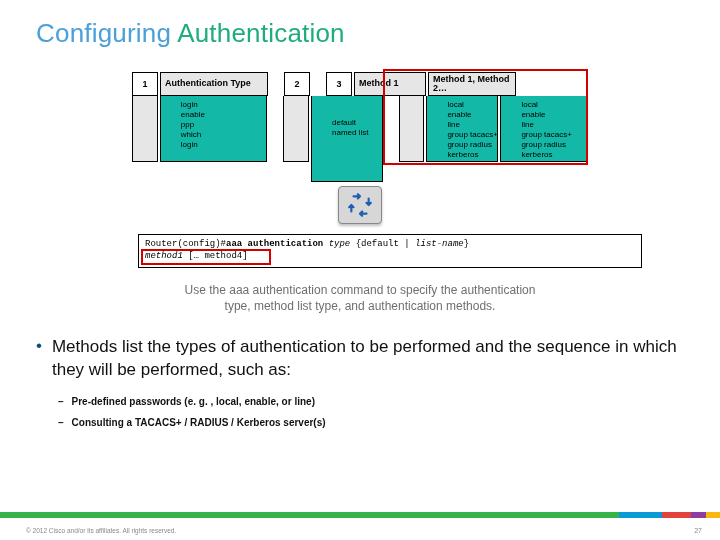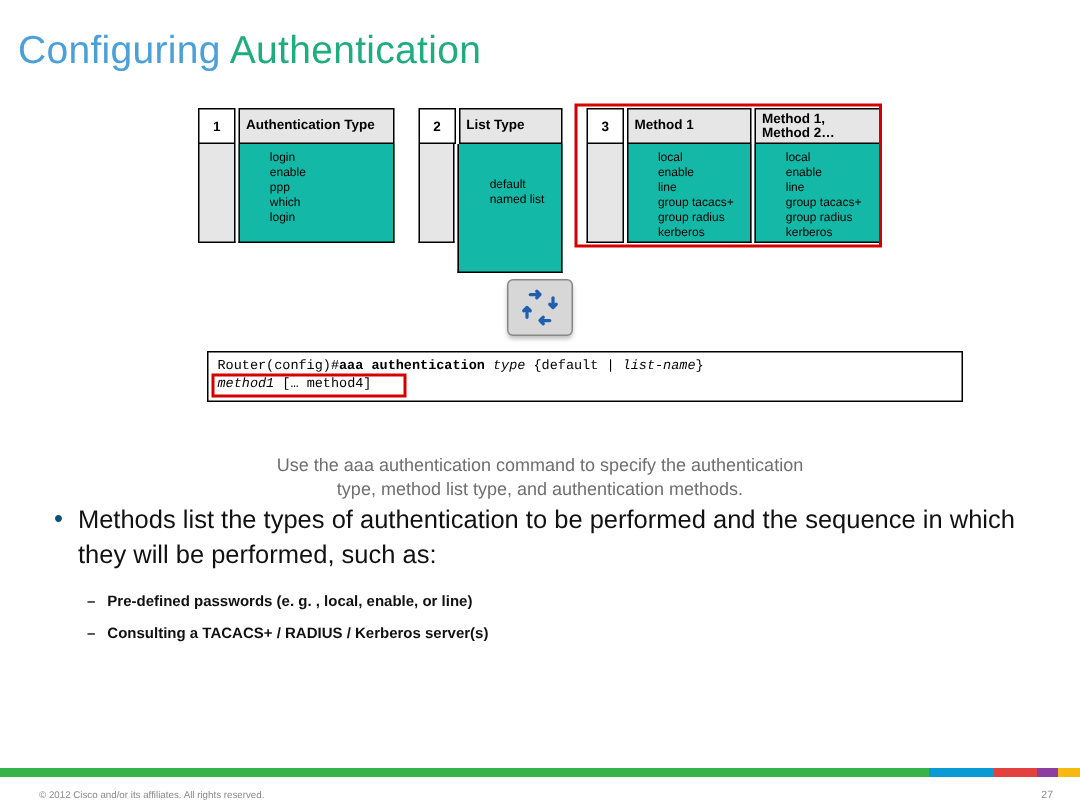--- a/index.html
+++ b/index.html
@@ -1,47 +1,47 @@
 <!DOCTYPE html>
 <html><head>
 <meta charset="utf-8">
 <style>
   * { box-sizing: border-box; margin: 0; padding: 0; }
   html, body { width: 720px; height: 540px; font-family: Arial, Helvetica, sans-serif; background: #fff; overflow: hidden; }
 
   .slide { position: relative; width: 720px; height: 540px; }
 
-  .title { position: absolute; top: 18px; left: 12px; font-size: 26px; font-weight: 400; letter-spacing: 0.2px; }
+  .title { position: absolute; top: 18px; left: 36px; font-size: 26px; font-weight: 400; letter-spacing: 0.2px; }
   .title .t1 { color: #4aa0d8; }
   .title .t2 { color: #1fad7d; }
 
   .diagram { position: absolute; top: 72px; left: 132px; width: 456px; }
   .dia-row { display: flex; gap: 2px; align-items: flex-start; }
   .numcell { width: 26px; height: 24px; border: 1px solid #000; background: #fff; display: flex; align-items: center; justify-content: center; font-size: 9px; font-weight: bold; }
   .spcell { width: 26px; background: #e6e6e6; }
   .hdr { height: 24px; border: 1px solid #000; background: #e6e6e6; font-size: 9px; font-weight: bold; display:flex; align-items:center; padding: 0 4px; line-height:1.05; }
   .body { border: 1px solid #000; border-top: none; background: #14b8a6; font-size: 8px; padding: 4px 4px 6px 20px; line-height: 1.25; }
   .body div { white-space: nowrap; }
 
   .col1 { width: 108px; }
   .col2 { width: 72px; }
-  .col3 { width: 86px; }
+  .col3 { width: 72px; }
   .col4 { width: 88px; }
 
   .redbox1 { position: absolute; border: 2px solid #d40000; pointer-events:none; }
 
   .switch-icon { position: absolute; top: 186px; left: 338px; width: 44px; height: 38px; background: #d7d7d7; border: 1px solid #888; border-radius: 4px; display:flex; align-items:center; justify-content:center; box-shadow: 0 2px 3px rgba(0,0,0,0.25); }
   .switch-icon svg { width: 26px; height: 26px; }
 
   .cmdbox { position: absolute; top: 234px; left: 138px; width: 504px; border: 1px solid #000; padding: 4px 6px 5px 6px; font-size: 9px; font-family: "Courier New", monospace; background:#fff; line-height:1.3; }
   .cmdbox .normal { font-weight: bold; }
   .cmdbox .italic { font-style: italic; }
   .cmd-redbox { position:absolute; border:2px solid #d40000; pointer-events:none; }
 
-  .caption { position: absolute; top: 282px; left: 0; width: 720px; text-align: center; color: #6f6f6f; font-size: 12px; line-height: 1.35; margin-top: 20px; }
+  .caption { position: absolute; top: 282px; left: 0; width: 720px; text-align: center; color: #6f6f6f; font-size: 12px; line-height: 1.35; }
 
   .bullets { position: absolute; top: 336px; left: 36px; right: 36px; font-size: 17px; color:#111; }
   .b1 { display:flex; }
   .b1 .dot { color:#0a4f7a; font-size:17px; margin-right:10px; line-height:1.2; }
   .b1 .txt { line-height:1.35; }
   .b2 { margin-left: 22px; margin-top: 14px; font-size:10px; font-weight:bold; }
   .b2 .dash { margin-right:8px; color:#222; }
   .b2 + .b2 { margin-top: 10px; }
 
   .footer-bar { position:absolute; left:0; bottom:22px; width:720px; height:6px; background: linear-gradient(90deg, #36b44a 0%, #36b44a 86%, #0a9bd6 86%, #0a9bd6 92%, #e3413e 92%, #e3413e 96%, #8c3fa0 96%, #8c3fa0 98%, #f6b90f 98%, #f6b90f 100%); }
@@ -58,21 +58,20 @@
     <span class="t1">Configuring</span>
     <span class="t2">Authentication</span>
   </div>
 
   <div class="diagram">
     <div class="dia-row">
       <div class="numcell">1</div>
       <div class="hdr col1">Authentication Type</div>
       <div style="width:12px"></div>
       <div class="numcell">2</div>
-      <div class="hdr col2">List Type</div>
       <div style="width:12px"></div>
       <div class="numcell">3</div>
       <div class="hdr col3">Method 1</div>
       <div class="hdr col4">Method 1, Method 2…</div>
     </div>
     <div class="dia-row">
       <div class="spcell" style="height:66px;border:1px solid #000;border-top:none;"></div>
       <div class="body col1" style="height:66px">
         <div>login</div>
         <div>enable</div>

